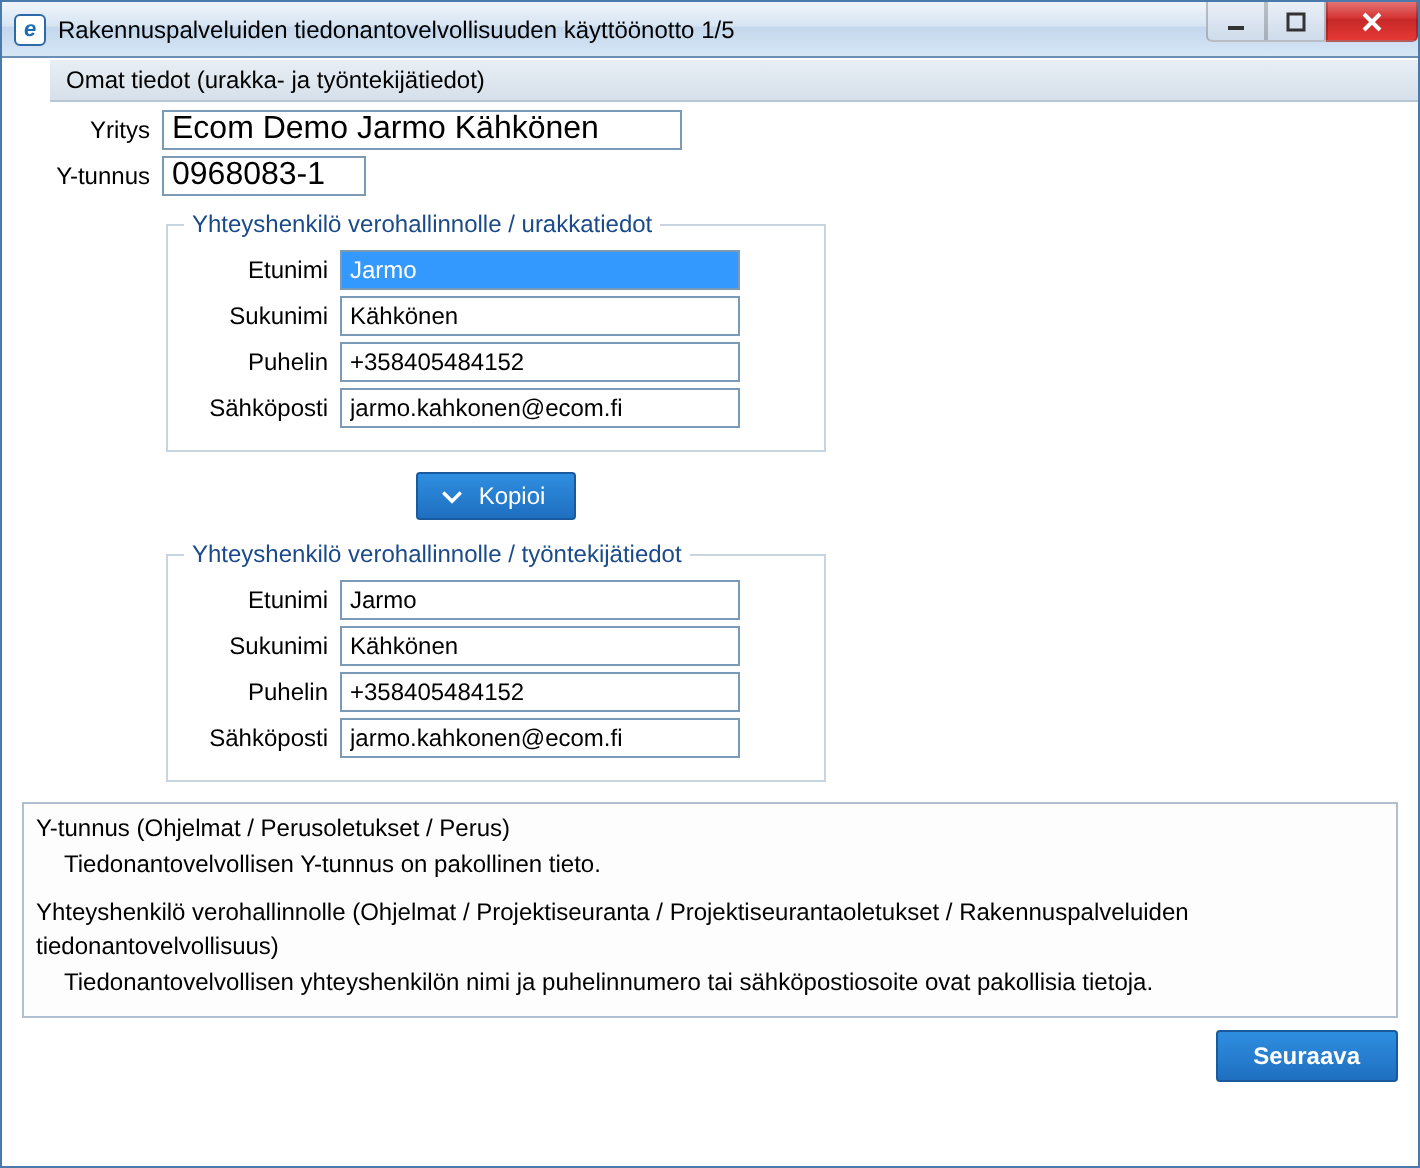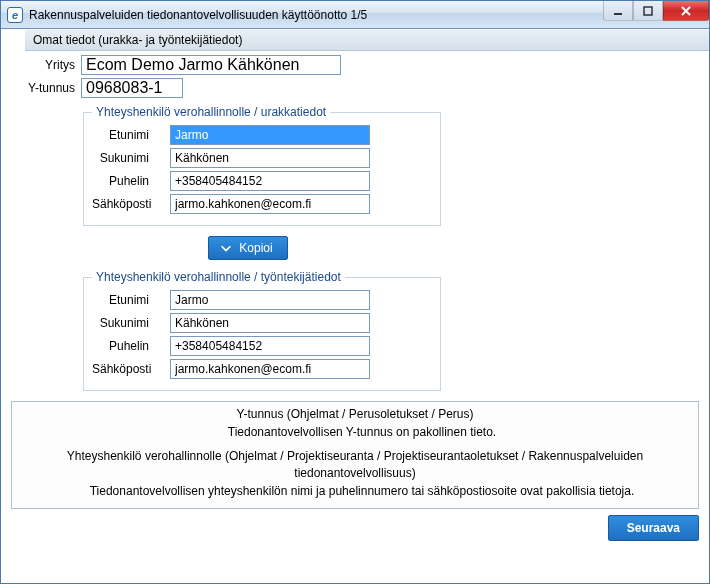--- a/index.html
+++ b/index.html
@@ -110,29 +110,29 @@
     border: 1px solid #7a9ab8;
     height: 20px;
   }
   .row input.wide { width: 260px; }
   .row input.short { width: 102px; }
 
   fieldset.group {
     border: 1px solid #c8d4e0;
     margin: 4px 0 4px 72px;
     padding: 6px 8px 8px 8px;
-    width: 358px;
+    width: 330px;
   }
   fieldset.group legend {
     padding: 0 4px;
     font-size: 12px;
     color: #1a4a8a;
   }
   .grow { display:flex; align-items:center; margin-bottom:3px; }
-  .grow label { width: 78px; text-align:right; padding-right:21px;}
+  .grow label { width: 78px; text-align:right; padding-right:6px;}
   .grow input {
     width: 200px; height:20px;
     font-family: Liberation Sans, sans-serif; font-size:12px;
     padding:2px 4px; border:1px solid #7a9ab8;
   }
   .grow input.selected {
     background: #3399ff; color:#fff;
   }
 
   .copy-wrap { margin: 6px 0 6px 72px; width:330px; text-align:center;}
@@ -150,21 +150,21 @@
   .info-pane {
     margin-top: 6px;
     border: 1px solid #b0c0d0;
     background: #fdfdfd;
     height: 108px;
     overflow-y: scroll;
     padding: 4px 6px;
     font-size: 12px;
     line-height: 1.35;
   }
-  .info-pane p { margin:0 0 2px 0;text-align:center;}
+  .info-pane p { margin:0 0 2px 0;}
   .info-pane .indent { padding-left: 14px; }
 
   .footer {
     display:flex; justify-content:flex-end;
     padding: 6px 0 0 0;
   }
   .next-btn {
     background: linear-gradient(to bottom,#2f8ee0,#1f6fc0);
     color:#fff; border:1px solid #185a9d;
     border-radius:2px;

